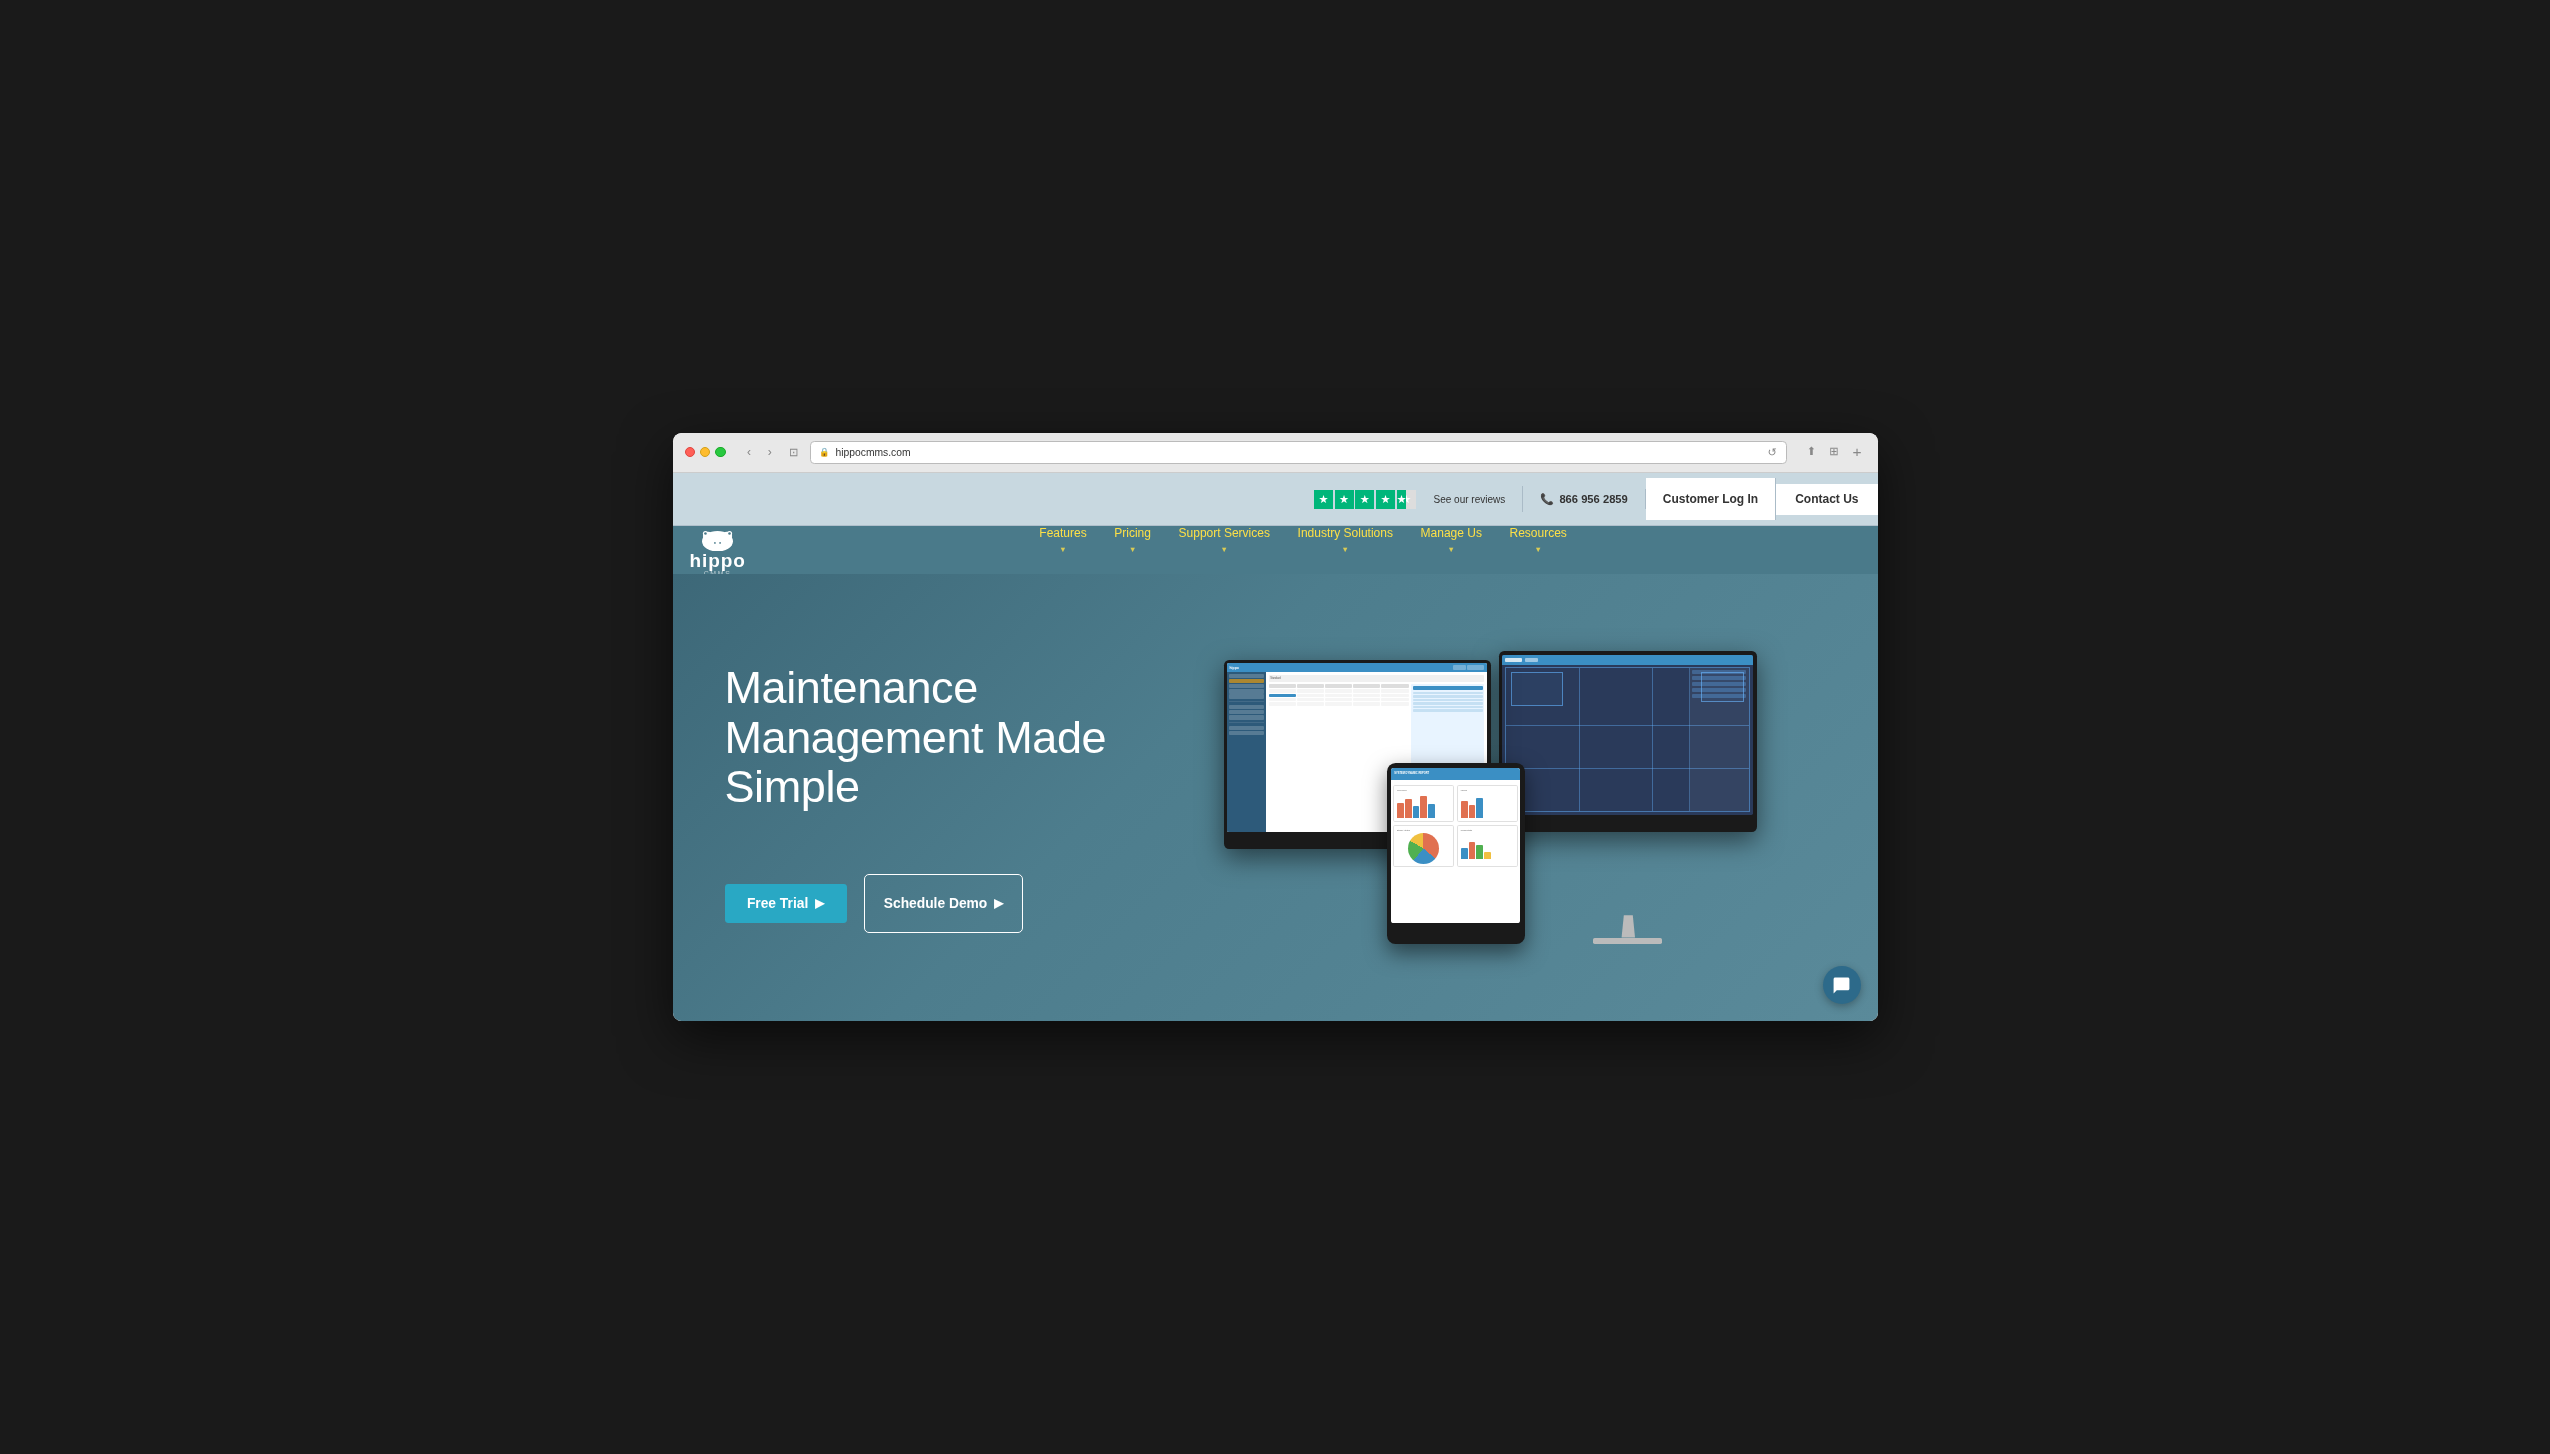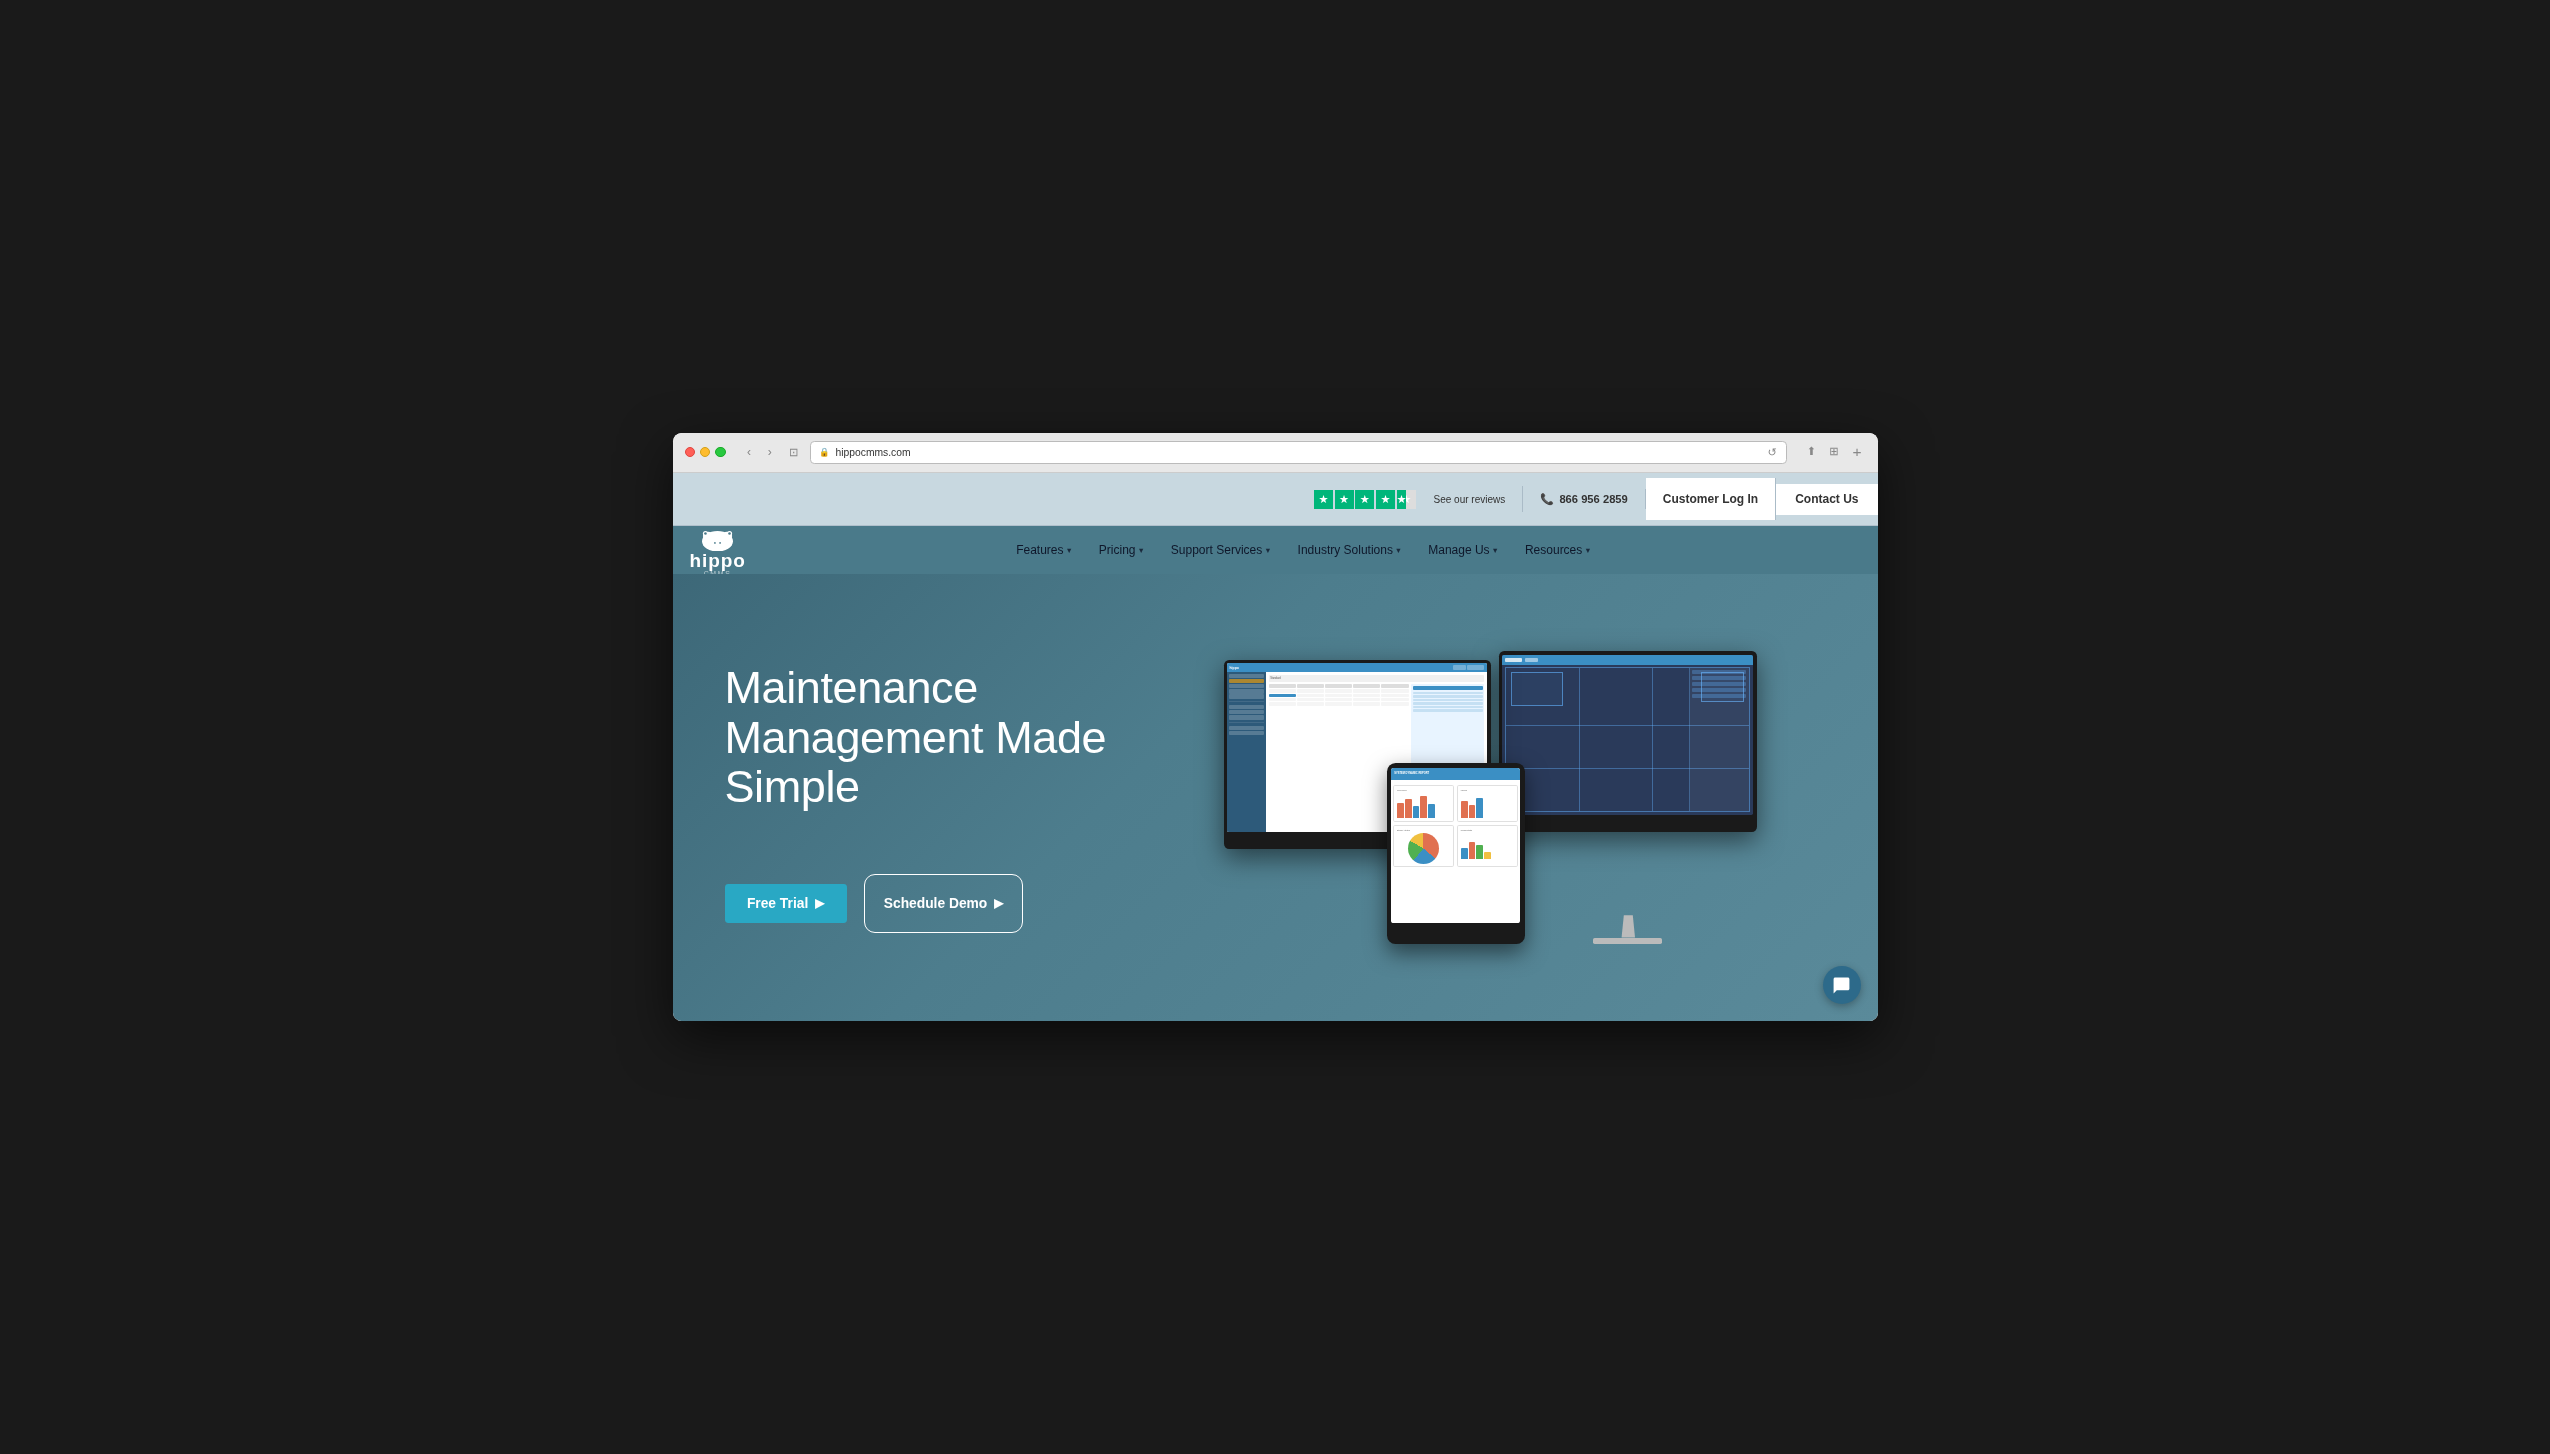--- a/index.html
+++ b/index.html
@@ -256,25 +256,26 @@
       flex: 1;
       justify-content: center;
     }
 
     .nav-item {
       padding: 0 13.8px;
       height: 48px;
       display: flex;
       align-items: center;
       gap: 3.4px;
-      color: #0f172a;
+      color: #fde047;
       font-size: 12px;
       font-weight: 500;
       cursor: pointer;
       white-space: nowrap;
+      flex-direction: column;
     }
 
     .chevron {
       font-size: 8.6px;
       opacity: 0.8;
     }
 
     
     .hero {
       background: #4d7d8d;
@@ -320,21 +321,21 @@
       gap: 6.9px;
     }
 
     .btn-schedule-demo {
       background: transparent;
       color: white;
       border: 1.7px solid white;
       padding: 21px 19px;
       font-size: 13.8px;
       font-weight: 600;
-      border-radius: 11px;
+      border-radius: 5px;
       cursor: pointer;
       display: flex;
       align-items: center;
       gap: 6.9px;
     }
 
     .btn-arrow {
       font-size: 12px;
     }
 

